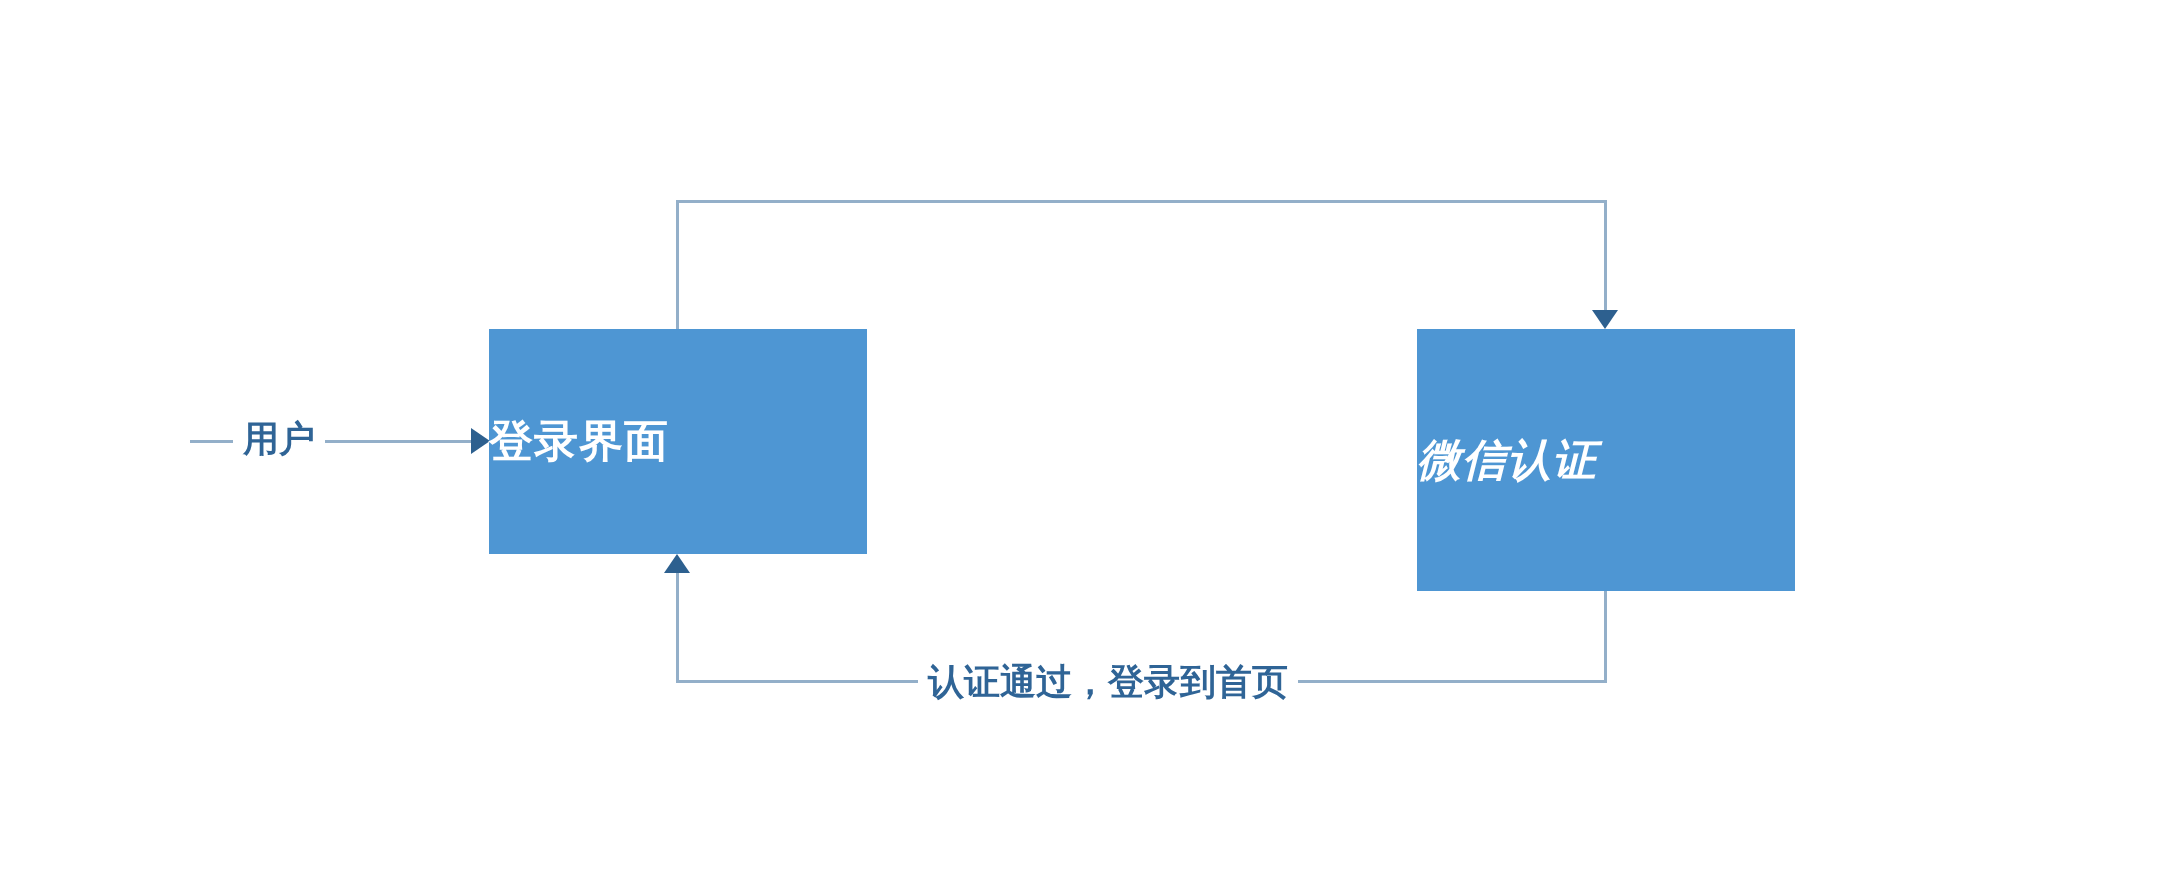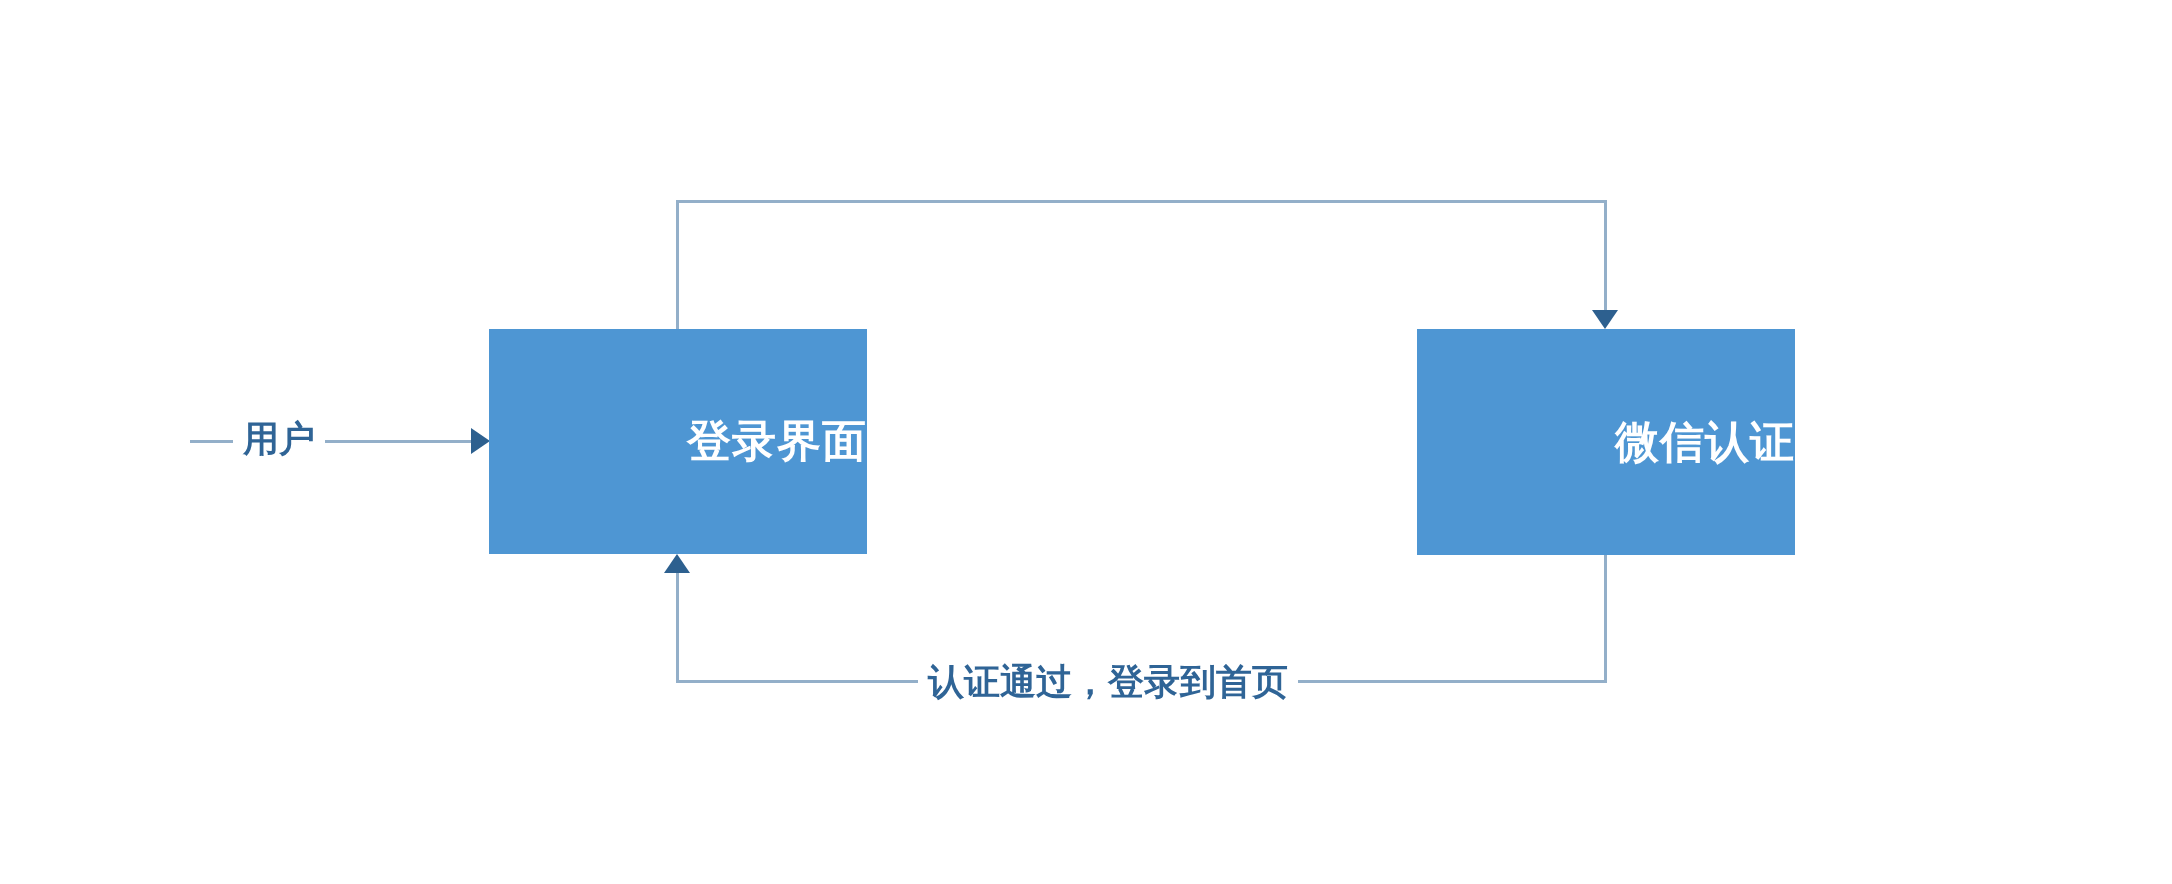--- a/index.html
+++ b/index.html
@@ -21,21 +21,21 @@
     width: 2172px;
     height: 884px;
     background: var(--bg);
     overflow: hidden;
   }
   .node {
     position: absolute;
     background: var(--node-fill);
     display: flex;
     align-items: center;
-    justify-content: flex-end;
+    justify-content: flex-start;
   }
   .node-label {
     color: var(--node-text);
     font-size: 44px;
     font-weight: bold;
     letter-spacing: 1px;
     white-space: nowrap;
   }
   .seg {
     position: absolute;
@@ -92,17 +92,17 @@
   <div class="seg v" style="left:1604px; top:554px; height:127px;"></div>
   <div class="seg h" style="left:676px; top:680px; width:931px;"></div>
   <div class="seg v" style="left:676px; top:573px; height:110px;"></div>
   <div class="arrowhead up" style="left:664px; top:554px;"></div>
   <span class="edge-label" style="left:1108px; top:682px;">认证通过，登录到首页</span>
 
   <div class="node" style="left:489px; top:329px; width:378px; height:225px;">
     <span class="node-label">登录界面</span>
   </div>
 
-  <div class="node" style="left:1417px; top:329px; width:378px; height:226px;">
+  <div class="node" style="left:1417px; top:329px; width:378px; height:262px;font-style:italic;">
     <span class="node-label">微信认证</span>
   </div>
 
 </div>
 
 </body></html>

